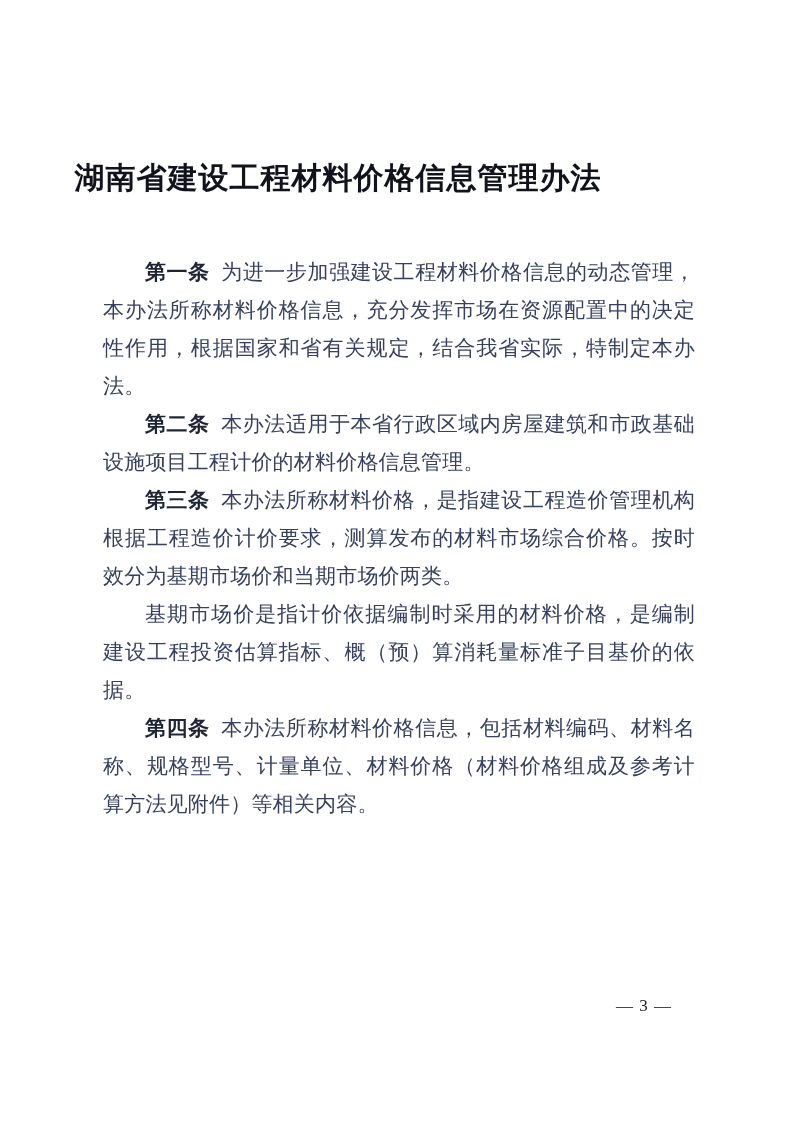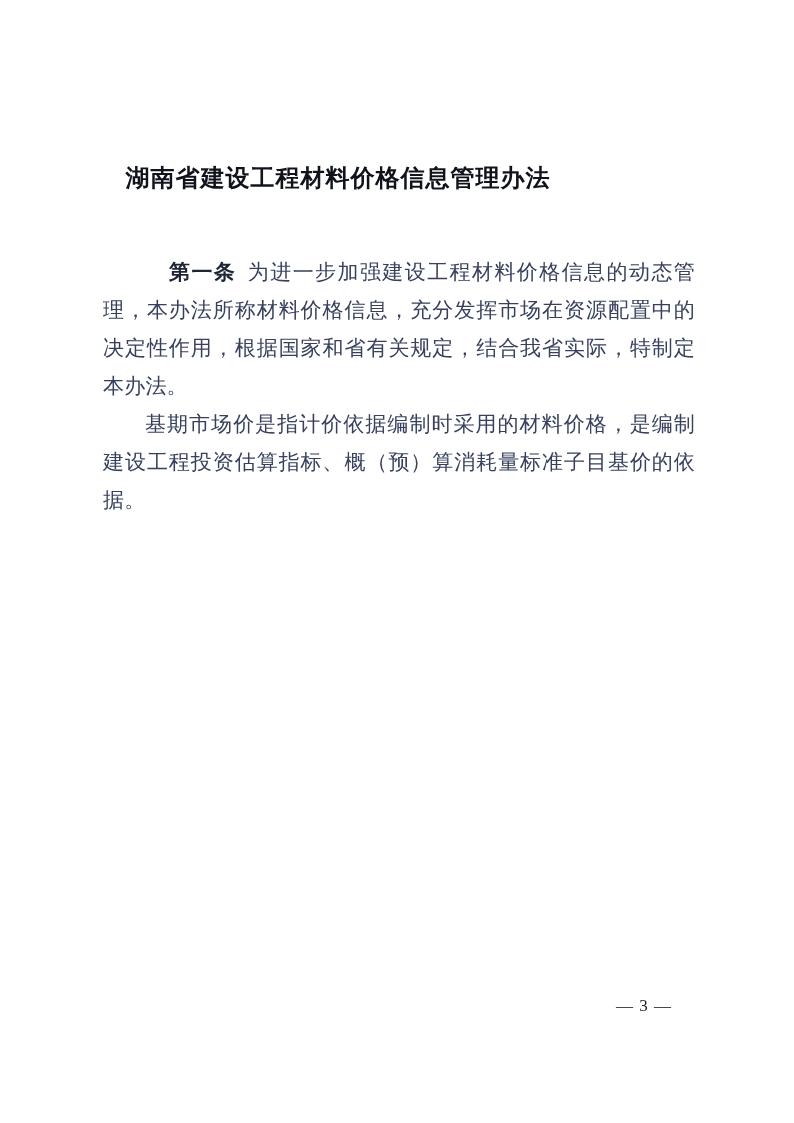--- a/index.html
+++ b/index.html
@@ -17,21 +17,21 @@
   }
   .page{
     position:relative;
     width:794px;height:1123px;
     background:var(--page-bg);
     padding-top:156px;
   }
   .doc-title{
     width:676px;
     text-align:center;
-    font-size:24px;
+    font-size:30px;
     line-height:44px;
     font-weight:bold;
     letter-spacing:1px;
     color:var(--title-text);
   }
   .doc-body{
     width:592px;
     margin:53px 99px 0 103px;
     font-size:21px;
     line-height:38px;
@@ -41,21 +41,20 @@
   }
   .para{
     text-indent:2em;
   }
   .lead{
     font-weight:bold;
     color:var(--lead-text);
   }
   .lead:not(:empty){
     margin-right:0.55em;
-    margin-left:24px;
   }
   .page-number{
     position:absolute;
     top:995px;
     left:0;
     right:122px;
     text-align:right;
     font-size:17px;
     line-height:22px;
     letter-spacing:1px;
@@ -64,18 +63,21 @@
 </style>
 </head>
 <body>
 
 <div class="page">
 
   <h1 class="doc-title">湖南省建设工程材料价格信息管理办法</h1>
 
   <div class="doc-body">
     <p class="para"><span class="lead">第一条</span><span>为进一步加强建设工程材料价格信息的动态管理，本办法所称材料价格信息，充分发挥市场在资源配置中的决定性作用，根据国家和省有关规定，结合我省实际，特制定本办法。</span></p>
+    <p class="para"><span class="lead">第二条</span><span>本办法适用于本省行政区域内房屋建筑和市政基础设施项目工程计价的材料价格信息管理。</span></p>
+    <p class="para"><span class="lead">第三条</span><span>本办法所称材料价格，是指建设工程造价管理机构根据工程造价计价要求，测算发布的材料市场综合价格。按时效分为基期市场价和当期市场价两类。</span></p>
     <p class="para"><span class="lead"></span><span>基期市场价是指计价依据编制时采用的材料价格，是编制建设工程投资估算指标、概（预）算消耗量标准子目基价的依据。</span></p>
+    <p class="para"><span class="lead">第四条</span><span>本办法所称材料价格信息，包括材料编码、材料名称、规格型号、计量单位、材料价格（材料价格组成及参考计算方法见附件）等相关内容。</span></p>
   </div>
 
   <div class="page-number">— 3 —</div>
 
 </div>
 
 </body></html>

